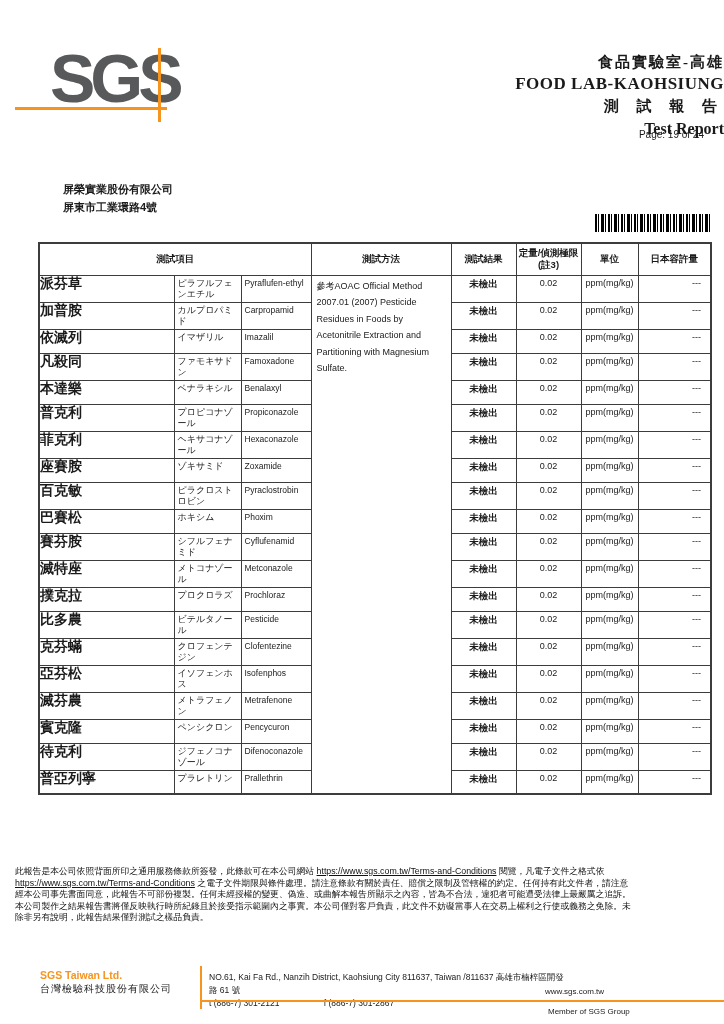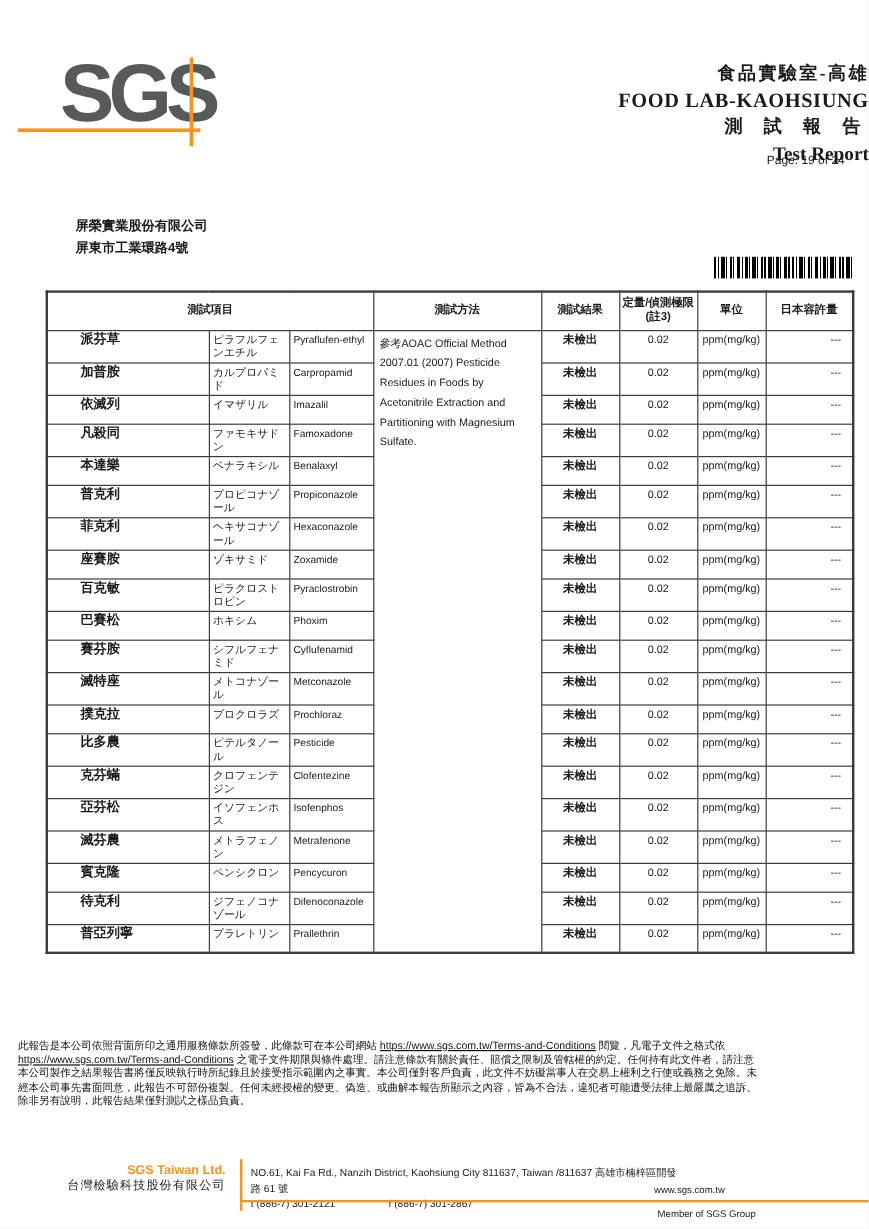--- a/index.html
+++ b/index.html
@@ -40,33 +40,33 @@
       #000 6px,#000 9px,#fff 9px,#fff 10px,
       #000 10px,#000 11px,#fff 11px,#fff 13px);
   }
   
   .results { position:absolute; left:38px; top:242px; }
   table { border-collapse:collapse; table-layout:fixed; width:672px; }
   th, td { border:1px solid #3c3c3c; overflow:hidden; }
   table { border:2px solid #3c3c3c; }
   thead th { height:32px; font-size:9.5px; font-weight:bold; text-align:center; vertical-align:middle; line-height:12px; padding:1px 2px; }
   tbody td { height:24px; font-size:9px; vertical-align:top; padding:2px 3px; line-height:11px; }
-  .td-zh { font-weight:bold; font-size:11px; padding-left:27px; }
+  .td-zh { font-weight:bold; font-size:14px; padding-left:0; }
   .td-jp { font-size:9px; }
   .td-en { font-size:8.5px; }
   .td-method { font-size:9px; line-height:16.5px; padding:2px 5px; vertical-align:top; }
   .td-result { text-align:center; font-weight:bold; font-size:9.5px; }
   .td-limit  { text-align:center; }
   .td-unit   { text-align:center; padding:2px 1px; }
   .td-japan  { text-align:right; padding-right:9px; }
   
   .legal { position:absolute; left:15px; top:866px; width:696px; font-size:8.8px; line-height:11.6px; color:#111; }
   .legal .u { text-decoration:underline; }
   
-  .bb-left { position:absolute; left:40px; top:969px; width:148px; text-align:right; }
+  .bb-left { position:absolute; left:40px; top:969px; width:148px; }
   .bb-left .en { color:#f7941e; font-weight:bold; font-size:10.5px; line-height:13px; }
   .bb-left .zh { font-size:10px; line-height:14px; letter-spacing:1px; }
   .bb-vline { position:absolute; left:200px; top:966px; width:2px; height:43px; background:#f7941e; }
   .bb-addr { position:absolute; left:209px; top:971px; font-size:8.5px; line-height:13px; width:360px; }
   .bb-phone span { display:inline-block; }
   .bb-phone .fax { margin-left:42px; }
   .bb-hline { position:absolute; left:200px; top:1000px; width:524px; height:2px; background:#f7941e; }
   .bb-web { position:absolute; left:545px; top:987px; font-size:8px; }
   .bb-member { position:absolute; left:548px; top:1007px; font-size:8px; color:#222; }
 </style>
@@ -302,22 +302,22 @@
             <td class="td-unit">ppm(mg/kg)</td>
             <td class="td-japan">---</td>
           </tr>
         </tbody>
     </table>
   </div>
 
   <div class="legal">
       <div><span>此報告是本公司依照背面所印之通用服務條款所簽發，此條款可在本公司網站 </span><span class="u">https://www.sgs.com.tw/Terms-and-Conditions</span><span> 閱覽，凡電子文件之格式依</span></div>
       <div><span class="u">https://www.sgs.com.tw/Terms-and-Conditions</span><span> 之電子文件期限與條件處理。請注意條款有關於責任、賠償之限制及管轄權的約定。任何持有此文件者，請注意</span></div>
+      <div><span>經本公司事先書面同意，此報告不可部份複製。任何未經授權的變更、偽造、或曲解本報告所顯示之內容，皆為不合法，違犯者可能遭受法律上最嚴厲之追訴。</span></div>
       <div><span>本公司製作之結果報告書將僅反映執行時所紀錄且於接受指示範圍內之事實。本公司僅對客戶負責，此文件不妨礙當事人在交易上權利之行使或義務之免除。未</span></div>
-      <div><span>經本公司事先書面同意，此報告不可部份複製。任何未經授權的變更、偽造、或曲解本報告所顯示之內容，皆為不合法，違犯者可能遭受法律上最嚴厲之追訴。</span></div>
       <div><span>除非另有說明，此報告結果僅對測試之樣品負責。</span></div>
     </div>
 
   <div class="bb-left">
     <div class="en">SGS Taiwan Ltd.</div>
     <div class="zh">台灣檢驗科技股份有限公司</div>
   </div>
   <div class="bb-vline"></div>
   <div class="bb-addr">
     <div>NO.61, Kai Fa Rd., Nanzih District, Kaohsiung City 811637, Taiwan /811637 高雄市楠梓區開發路 61 號</div>

